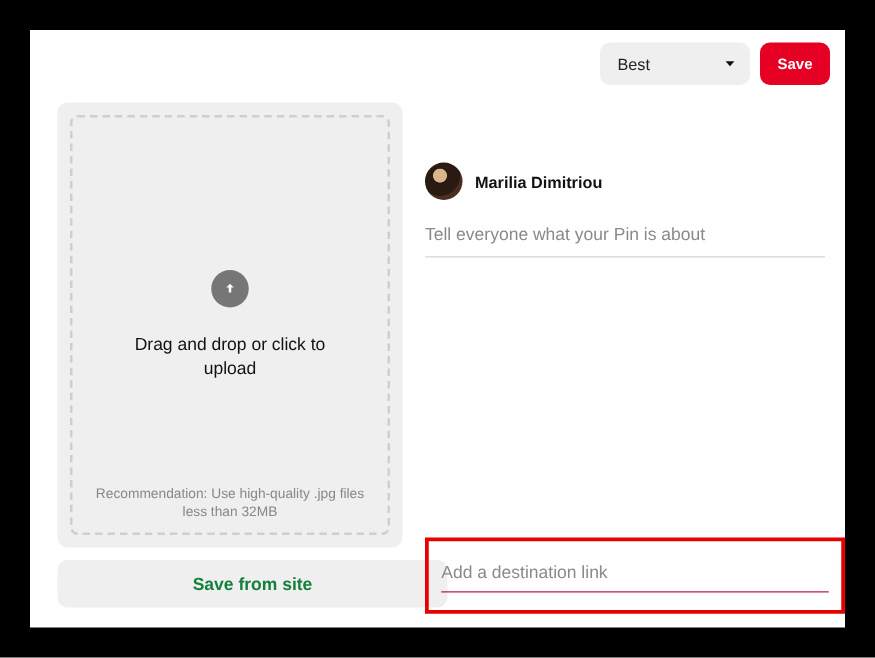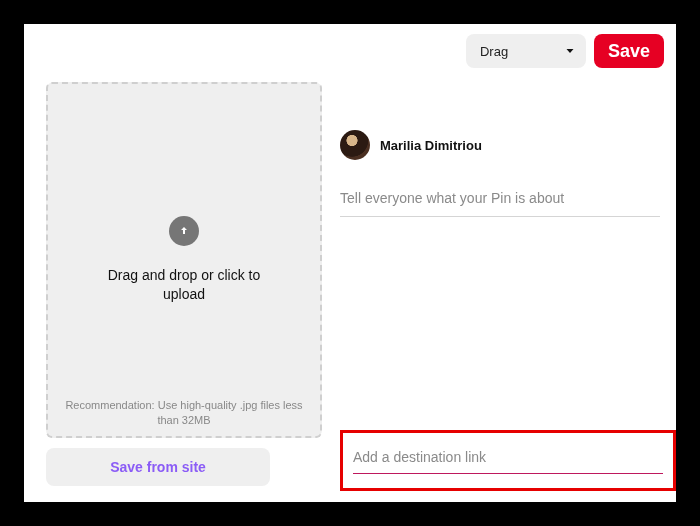--- a/index.html
+++ b/index.html
@@ -45,35 +45,36 @@
   .chev {
     width: 12px; height: 12px;
   }
   .save-btn {
     background: #e60023;
     color: #fff;
     border: none;
     border-radius: 8px;
     height: 34px;
     padding: 0 14px;
-    font-size: 18px;
+    font-size: 12px;
     font-weight: 700;
     cursor: pointer;
   }
   .left-col {
     position: absolute;
     left: 22px;
     top: 58px;
     width: 276px;
   }
   .upload-box {
     background: #efefef;
     border-radius: 8px;
     width: 276px;
     height: 356px;
+    padding: 10px;
     position: relative;
   }
   .upload-inner {
     border: 2px dashed #cfcfcf;
     border-radius: 6px;
     width: 100%;
     height: 100%;
     display: flex;
     flex-direction: column;
     align-items: center;
@@ -107,25 +108,25 @@
     font-size: 11px;
     color: #888;
     line-height: 1.35;
     padding: 0 14px;
   }
   .save-site-btn {
     margin-top: 10px;
     background: #efefef;
     border: none;
     border-radius: 8px;
-    width: 224px;
+    width: 312px;
     height: 38px;
     font-size: 14px;
     font-weight: 700;
-    color: #8b5cf6;
+    color: #15803d;
     cursor: pointer;
   }
   .right-col {
     position: absolute;
     left: 316px;
     top: 86px;
     width: 320px;
   }
   .title-input {
     border: none;
@@ -150,21 +151,21 @@
     height: 30px;
     border-radius: 50%;
     background: radial-gradient(circle at 40% 35%, #d8b68a 0 20%, #2b1a12 22% 60%, #4a2f21 62% 100%);
   }
   .author-name {
     font-size: 13px;
     font-weight: 700;
     color: #111;
   }
   .desc-input {
-    margin-top: 24px;
+    margin-top: 13px;
     border: none;
     border-bottom: 1px solid #d5d5d5;
     width: 100%;
     font-size: 14px;
     color: #0f172a;
     padding: 6px 0 10px 0;
     outline: none;
     background: transparent;
   }
   .desc-input::placeholder { color: #8a8a8a; }
@@ -188,21 +189,21 @@
   }
   .link-input::placeholder { color: #8a8a8a; }
 </style>
 </head>
 <body>
 
 <div class="frame">
 
   <div class="topbar">
     <div class="board-select">
-      <span>Drag</span>
+      <span>Best</span>
       <svg class="chev" viewBox="0 0 24 24">
           <path d="M5 8l7 8 7-8z" fill="#111"></path>
         </svg>
     </div>
     <button class="save-btn">Save</button>
   </div>
 
   <div class="left-col">
     <div class="upload-box">
       <div class="upload-inner">

